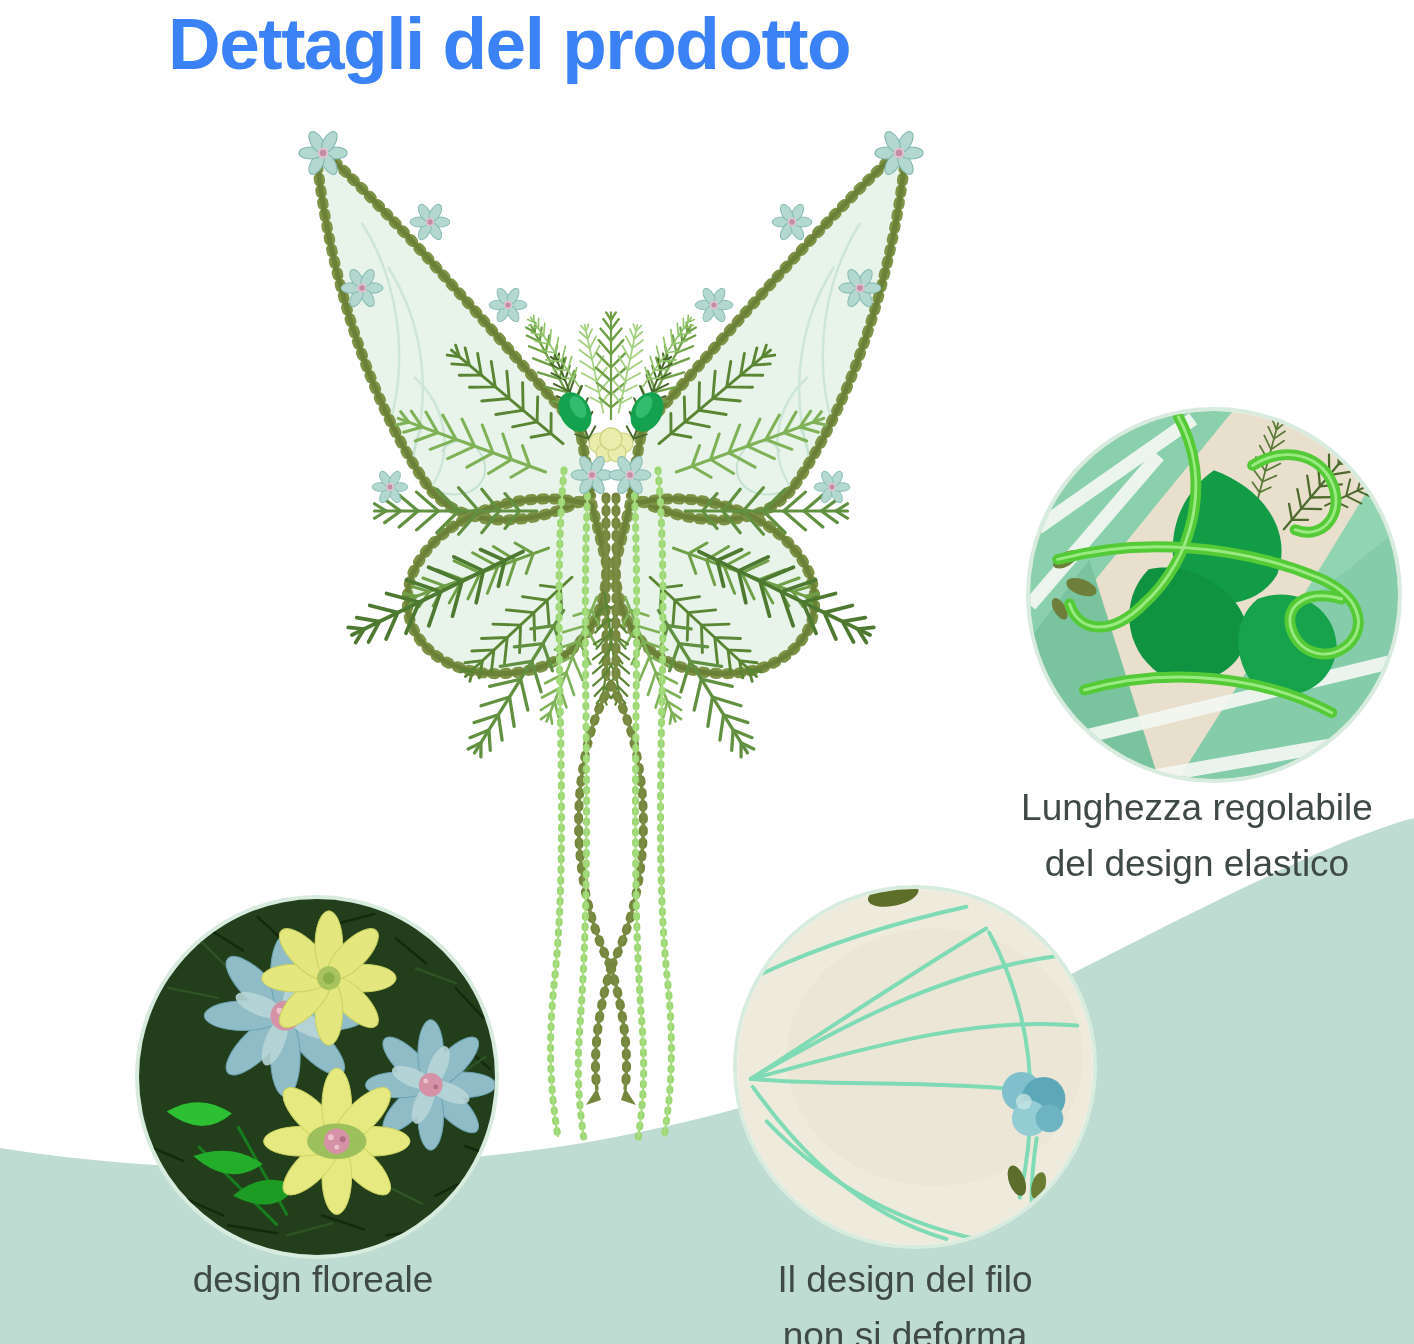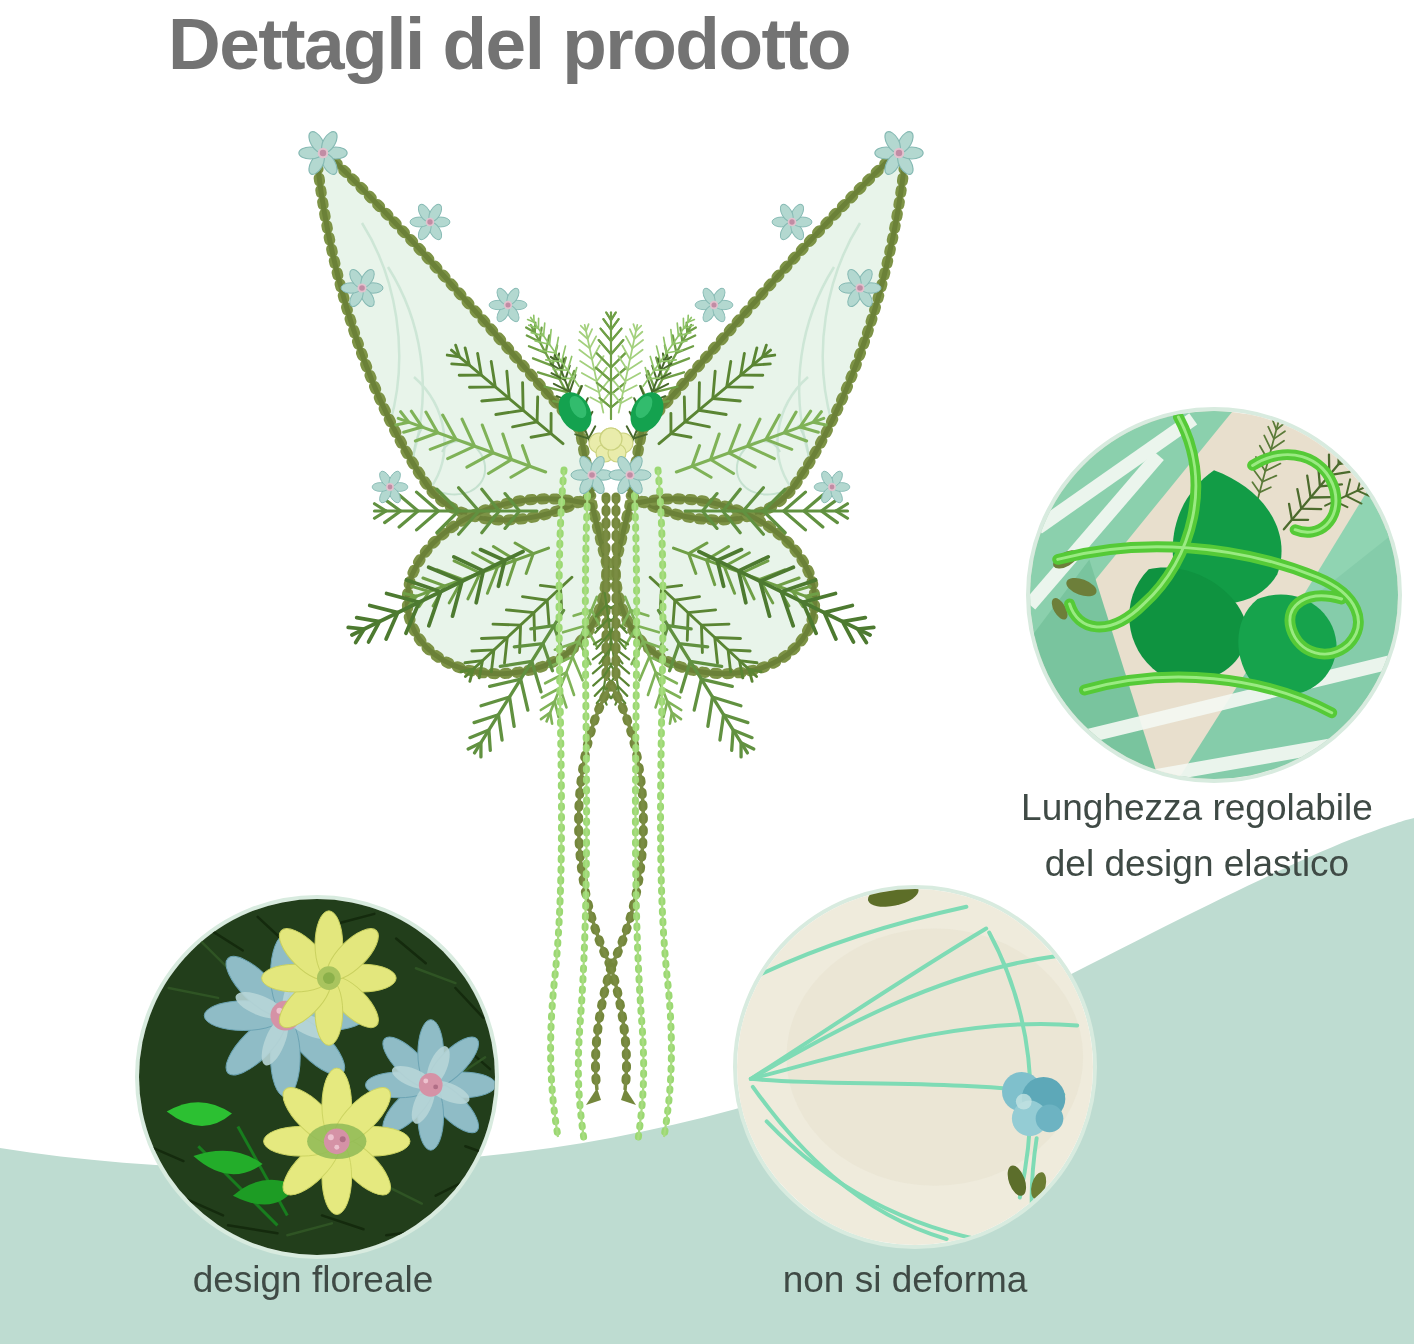--- a/index.html
+++ b/index.html
@@ -1,20 +1,20 @@
 <!DOCTYPE html>
 <html><head>
 <meta charset="utf-8">
 <style>
   html,body{margin:0;padding:0;background:#ffffff;}
   .page{position:relative;width:1414px;height:1344px;background:#fff;overflow:hidden;
         font-family:"Liberation Sans",sans-serif;}
   .bg-wave{position:absolute;left:0;top:0;z-index:0;}
   .title{position:absolute;left:168px;top:2px;z-index:4;margin:0;
-         font-weight:700;font-size:73px;line-height:1.15;letter-spacing:-1.5px;color:#737373;}
+         font-weight:700;font-size:73px;line-height:1.15;letter-spacing:-1.5px;color:#3b82f6;}
   .wings{position:absolute;left:262px;top:125px;width:700px;height:1060px;z-index:1;}
   .callout{position:absolute;border-radius:50%;overflow:hidden;z-index:2;
            border:4px solid #d8ebdf;box-sizing:border-box;background:#fff;}
   .callout svg{display:block;width:100%;height:100%;}
   .c-elastic{left:1026px;top:407px;width:376px;height:376px;}
   .c-floral{left:135px;top:895px;width:364px;height:364px;}
   .c-mesh{left:733px;top:885px;width:364px;height:364px;}
   .caption{position:absolute;z-index:4;width:480px;text-align:center;color:#3f4a45;
            font-size:37px;line-height:56px;font-weight:400;}
   .cap-elastic{left:957px;top:780px;}
@@ -321,16 +321,17 @@
   </div>
 
   <div class="caption cap-elastic">
     <div>Lunghezza regolabile</div>
     <div>del design elastico</div>
   </div>
   <div class="caption cap-floral">
     <div>design floreale</div>
   </div>
   <div class="caption cap-mesh">
+    <div>Il design del filo</div>
     <div>non si deforma</div>
   </div>
 
 </div>
 
 </body></html>

